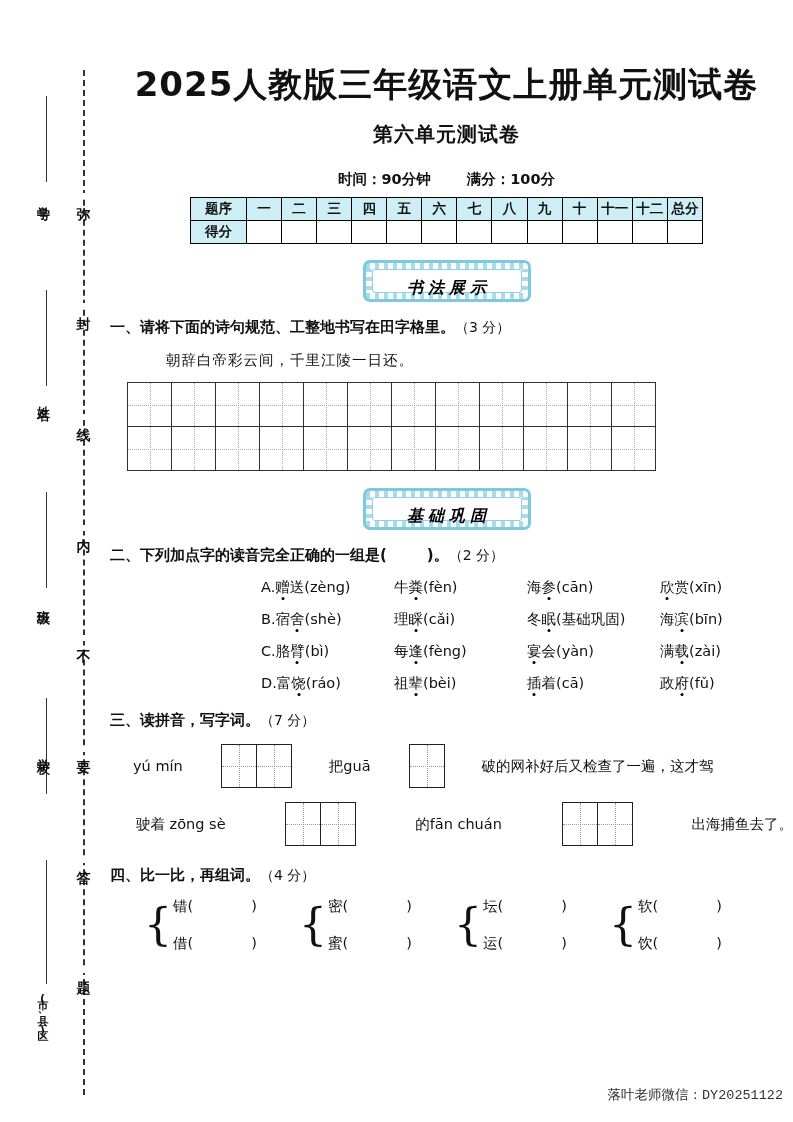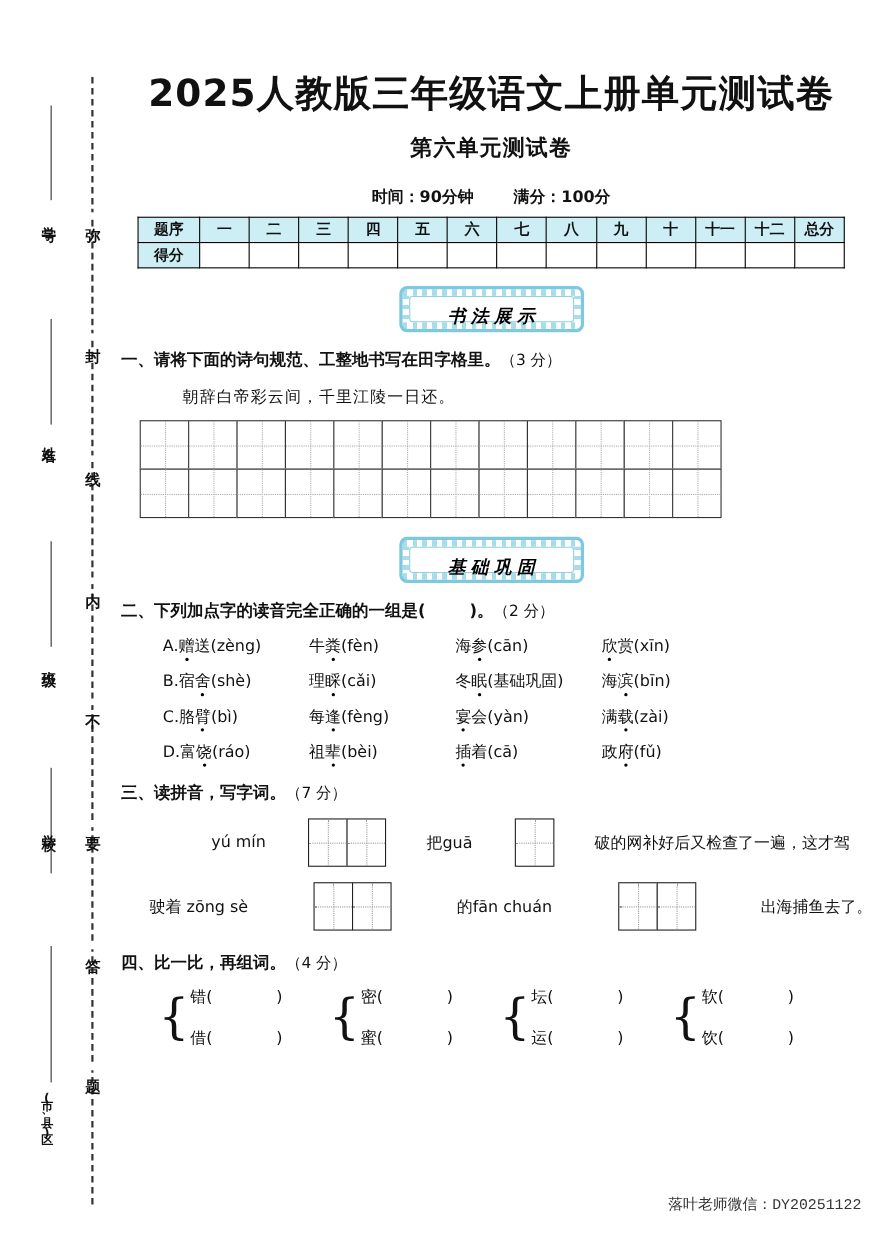--- a/index.html
+++ b/index.html
@@ -81,21 +81,21 @@
     font-size: 14.5px;
     font-weight: bold;
     margin-top: 22px;
   }
   .exam-meta .gap { display: inline-block; width: 26px; }
 
   
   .score-table {
     border-collapse: collapse;
     margin: 8px auto 0 auto;
-    width: 643px;
+    width: 513px;
     table-layout: fixed;
   }
   .score-table td {
     border: 1px solid #000;
     height: 23px;
     text-align: center;
     font-size: 13.5px;
     font-weight: bold;
     padding: 0;
   }
@@ -179,20 +179,21 @@
     content: "";
     position: absolute; top: 0; bottom: 0; left: 50%;
     border-left: 1px dotted #aaa;
   }
 
   
   .mc-row {
     display: flex;
     font-size: 14.5px;
     margin: 13px 0 0 48px;
+    justify-content: flex-end;
   }
   .mc-item { width: 133px; position: relative; white-space: nowrap; }
   .mc-item .dotted { position: relative; }
   .mc-item .dotted::after {
     content: "";
     position: absolute;
     left: 50%; bottom: -5px;
     transform: translateX(-50%);
     width: 3px; height: 3px;
     border-radius: 50%;
@@ -415,21 +416,21 @@
       <div class="mc-item"><span>D.</span><span>富</span><span class="dotted">饶</span><span>(ráo)</span></div>
       <div class="mc-item"><span>祖</span><span class="dotted">辈</span><span>(bèi)</span></div>
       <div class="mc-item"><span class="dotted">插</span><span>着</span><span>(cā)</span></div>
       <div class="mc-item"><span>政</span><span class="dotted">府</span><span>(fǔ)</span></div>
     </div>
 
     <div class="q-head" style="margin-top:18px;">
       <span>三、读拼音，写字词。</span><span class="score">（7 分）</span>
     </div>
 
-    <div class="pinyin-line" style="margin-left:92px;gap:36px;">
+    <div class="pinyin-line" style="margin-left:33px;gap:36px;">
       <span class="txt py">yú mín</span>
       <span class="wbox-group">
         <span class="wbox"></span>
         <span class="wbox"></span>
       </span>
       <span class="txt">把guā</span>
       <span class="wbox-group">
         <span class="wbox"></span>
       </span>
       <span class="txt">破的网补好后又检查了一遍，这才驾</span>

